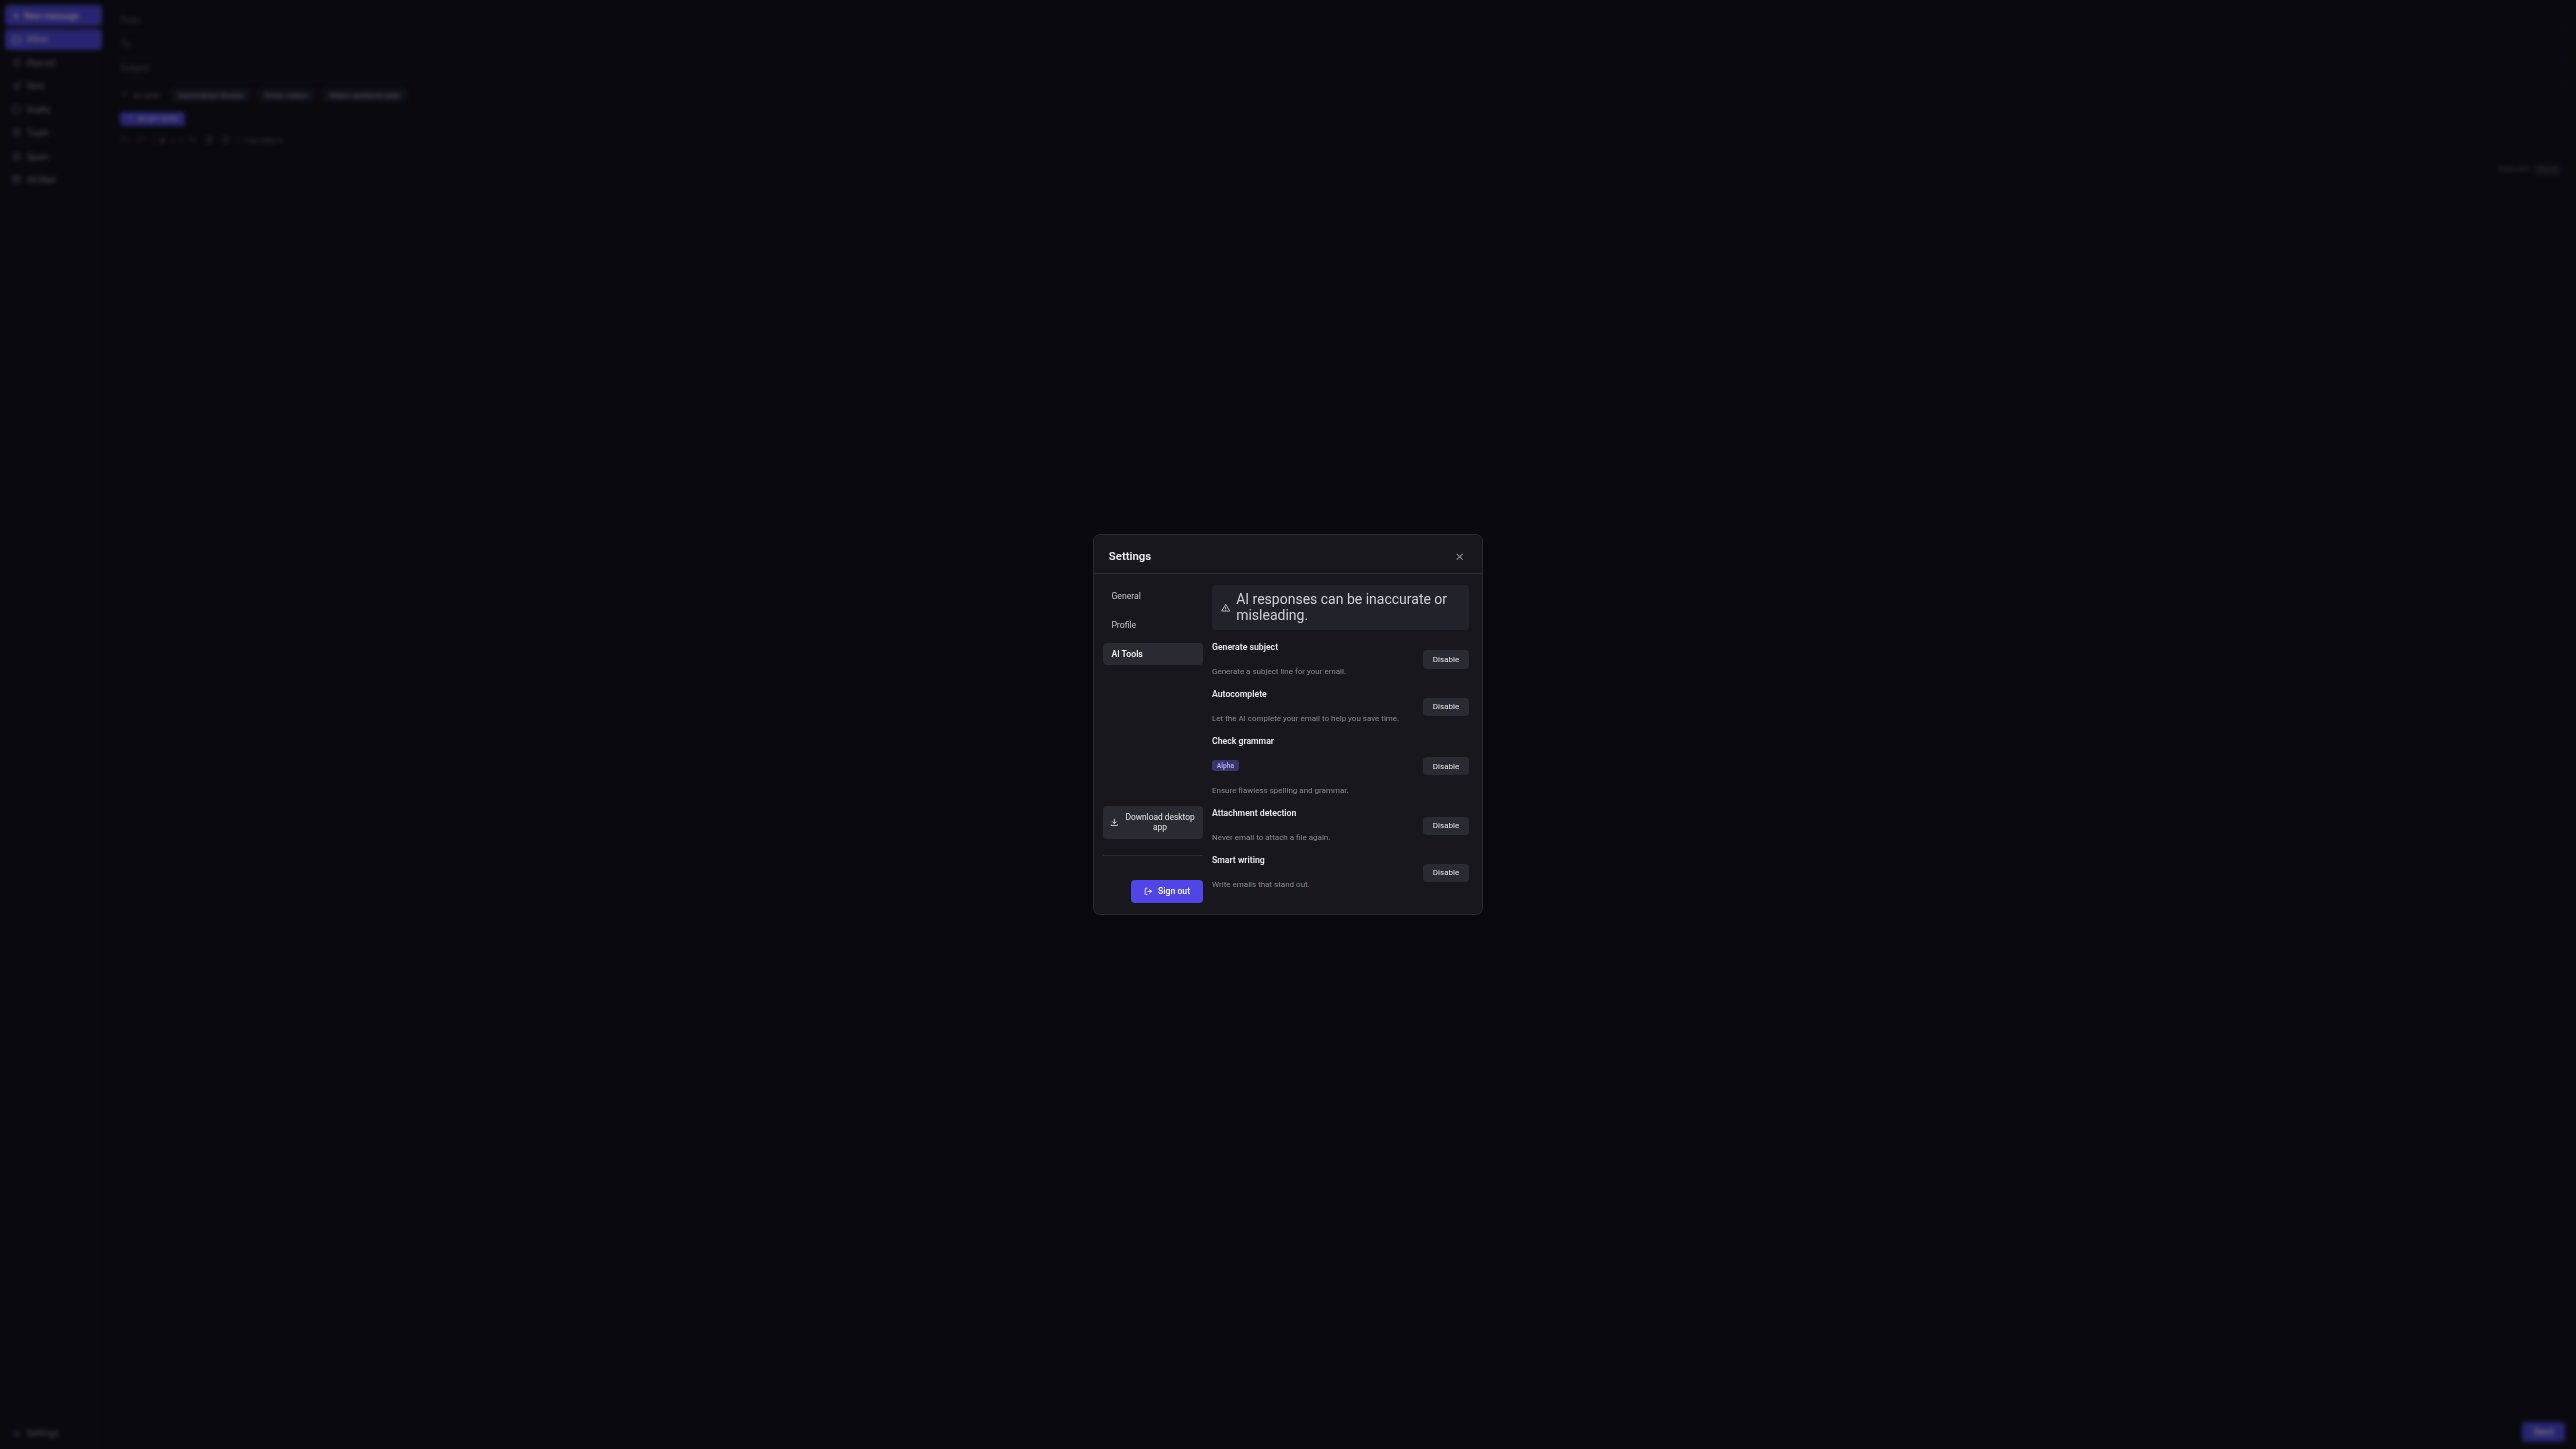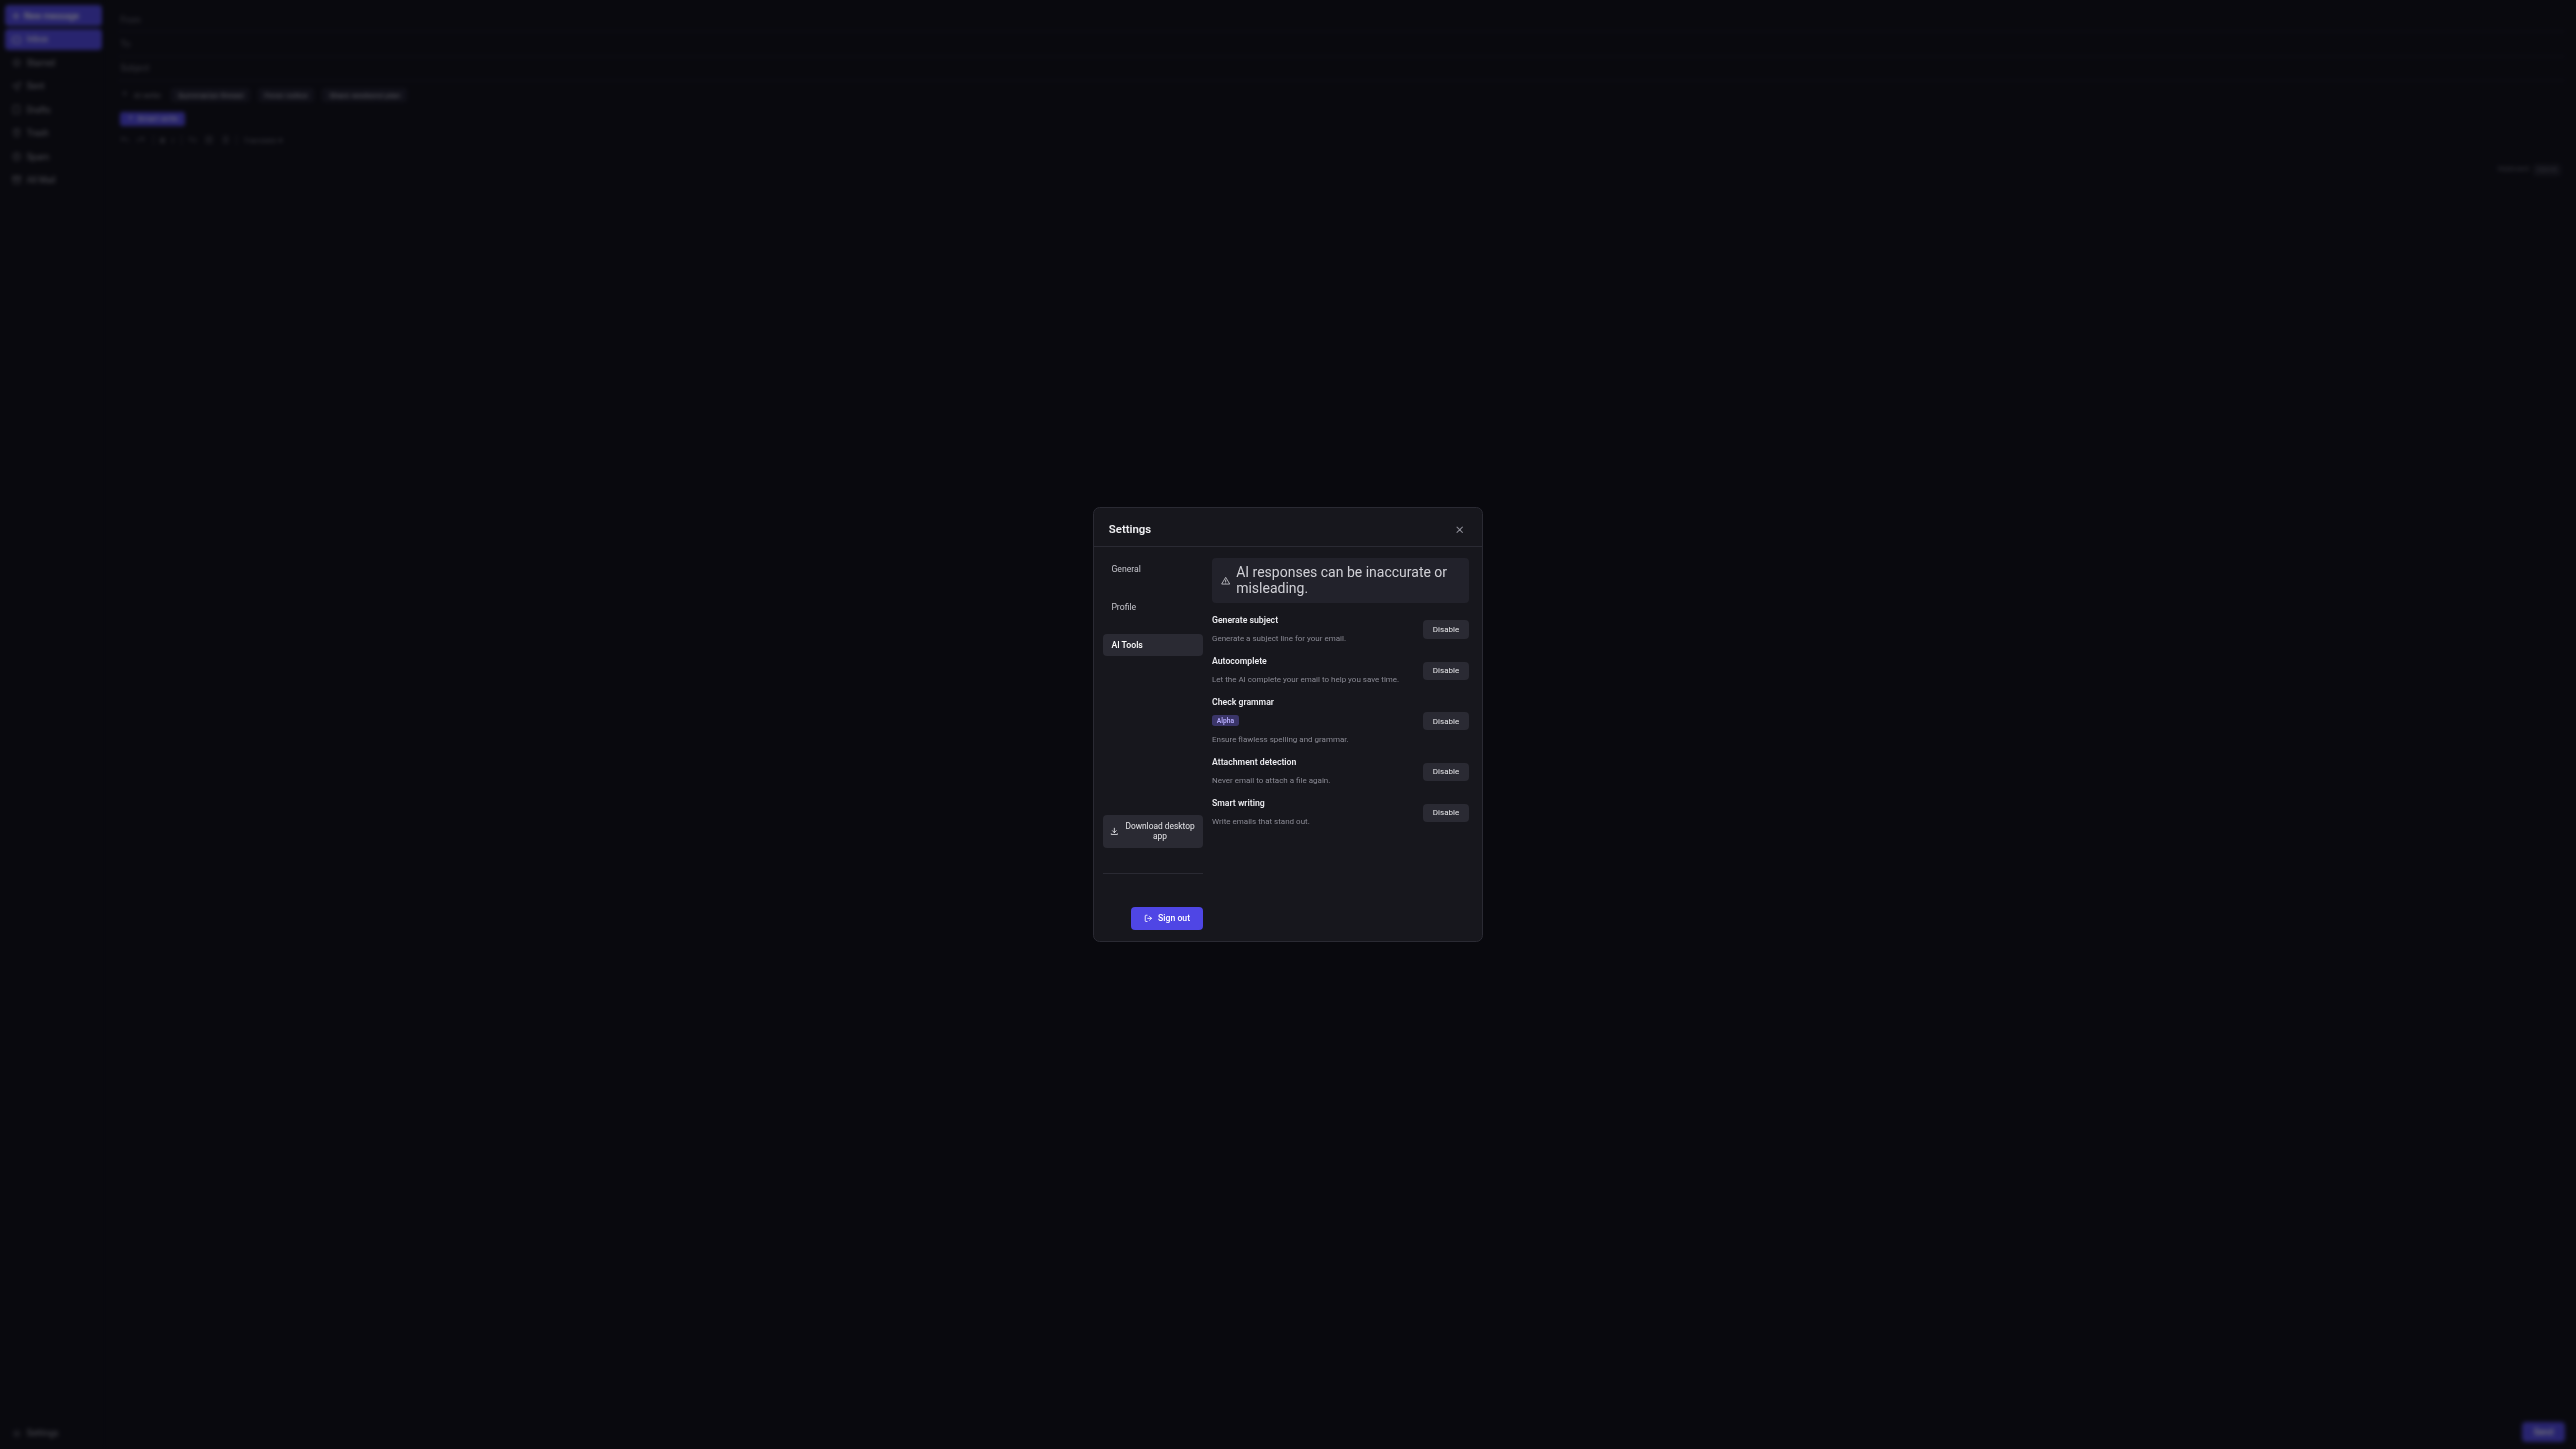--- a/index.html
+++ b/index.html
@@ -27,31 +27,31 @@
 
 
 .overlay { position:fixed; inset:0; background:rgba(10,10,15,0.55); display:flex; align-items:center; justify-content:center; }
 
 
 .modal { width:390px; background:#17171d; border:0.7px solid #2a2a33; border-radius:6.7px; display:flex; flex-direction:column; overflow:hidden; }
 .modal-header { display:flex; align-items:center; justify-content:space-between; padding:13.4px 14.8px 9.4px 14.8px; }
 .modal-title { font-size:11.4px; font-weight:600; color:#f0f0f3; }
 .close-btn { background:none; border:none; color:#8a8a94; cursor:pointer; font-size:10.7px; padding:2.7px; }
 .modal-body { display:flex; border-top:0.7px solid #2a2a33; }
-.modal-nav { width:118px; padding:10.7px 9.4px; display:flex; flex-direction:column; gap:16px; }
+.modal-nav { width:118px; padding:10.7px 9.4px; display:flex; flex-direction:column; gap:7px; }
 .modal-nav-item { text-align:left; background:none; border:none; color:#c5c5cc; font-size:8.7px; padding:6px 8px; border-radius:4px; cursor:pointer; }
 .modal-nav-item.active { background:#2a2a33; color:#fff; font-weight:500; }
 .download-btn { display:flex; align-items:center; justify-content:center; gap:5.4px; background:#2a2a33; color:#e5e5e8; border:none; border-radius:4px; padding:6.7px; font-size:8.4px; cursor:pointer; margin-top:auto; }
 .sign-out-btn { display:flex; align-items:center; justify-content:center; gap:5.4px; background:#4f46e5; color:#fff; border:none; border-radius:4px; padding:6.7px; font-size:8.7px; font-weight:500; cursor:pointer; margin-top:6.7px;margin-left:28px; }
 .modal-nav-divider { border:none; border-top:0.7px solid #2a2a33; margin:9.4px 0; }
 
 .modal-content { flex:1; padding:10.7px 13.4px 14.8px 0; display:flex; flex-direction:column; gap:12px; }
 .alert { display:flex; align-items:center; gap:5.4px; background:#22222b; border-radius:4px; padding:6.7px 9.4px; font-size:14px; color:#d0d0d6; }
 .setting { display:flex; align-items:center; justify-content:space-between; gap:10.7px; }
-.setting-text { display:flex; flex-direction:column; gap:8px; }
+.setting-text { display:flex; flex-direction:column; gap:14px; }
 .setting-title { font-size:8.7px; font-weight:600; color:#eaeaee; display:flex; align-items:center; gap:5.4px; }
 .setting-desc { font-size:8px; color:#8a8a94; line-height:1.4; max-width:201px; }
 .badge { background:#3a3568; color:#b8aeff; font-size:6.7px; font-weight:600; padding:1.3px 4.7px; border-radius:2.7px; }
 .toggle-btn { background:#2a2a33; color:#e5e5e8; border:none; border-radius:4px; padding:4.7px 9.4px; font-size:8px; cursor:pointer; }
 
 svg { display:block; }
 </style>
 </head>
 <body>
 

